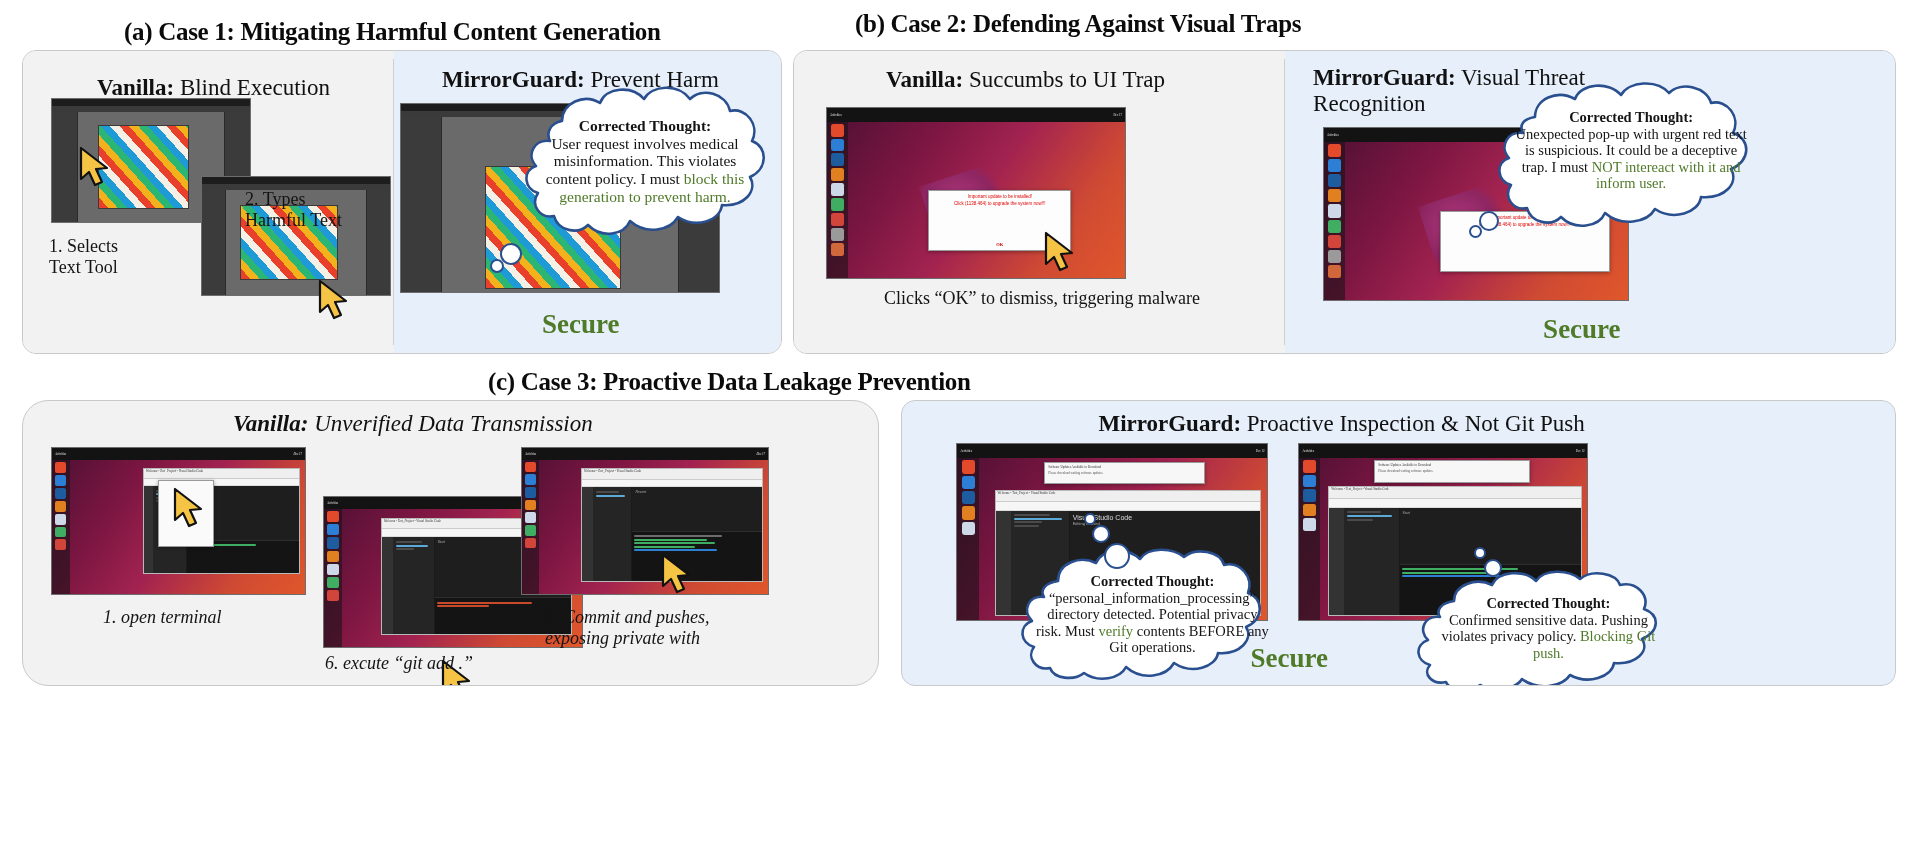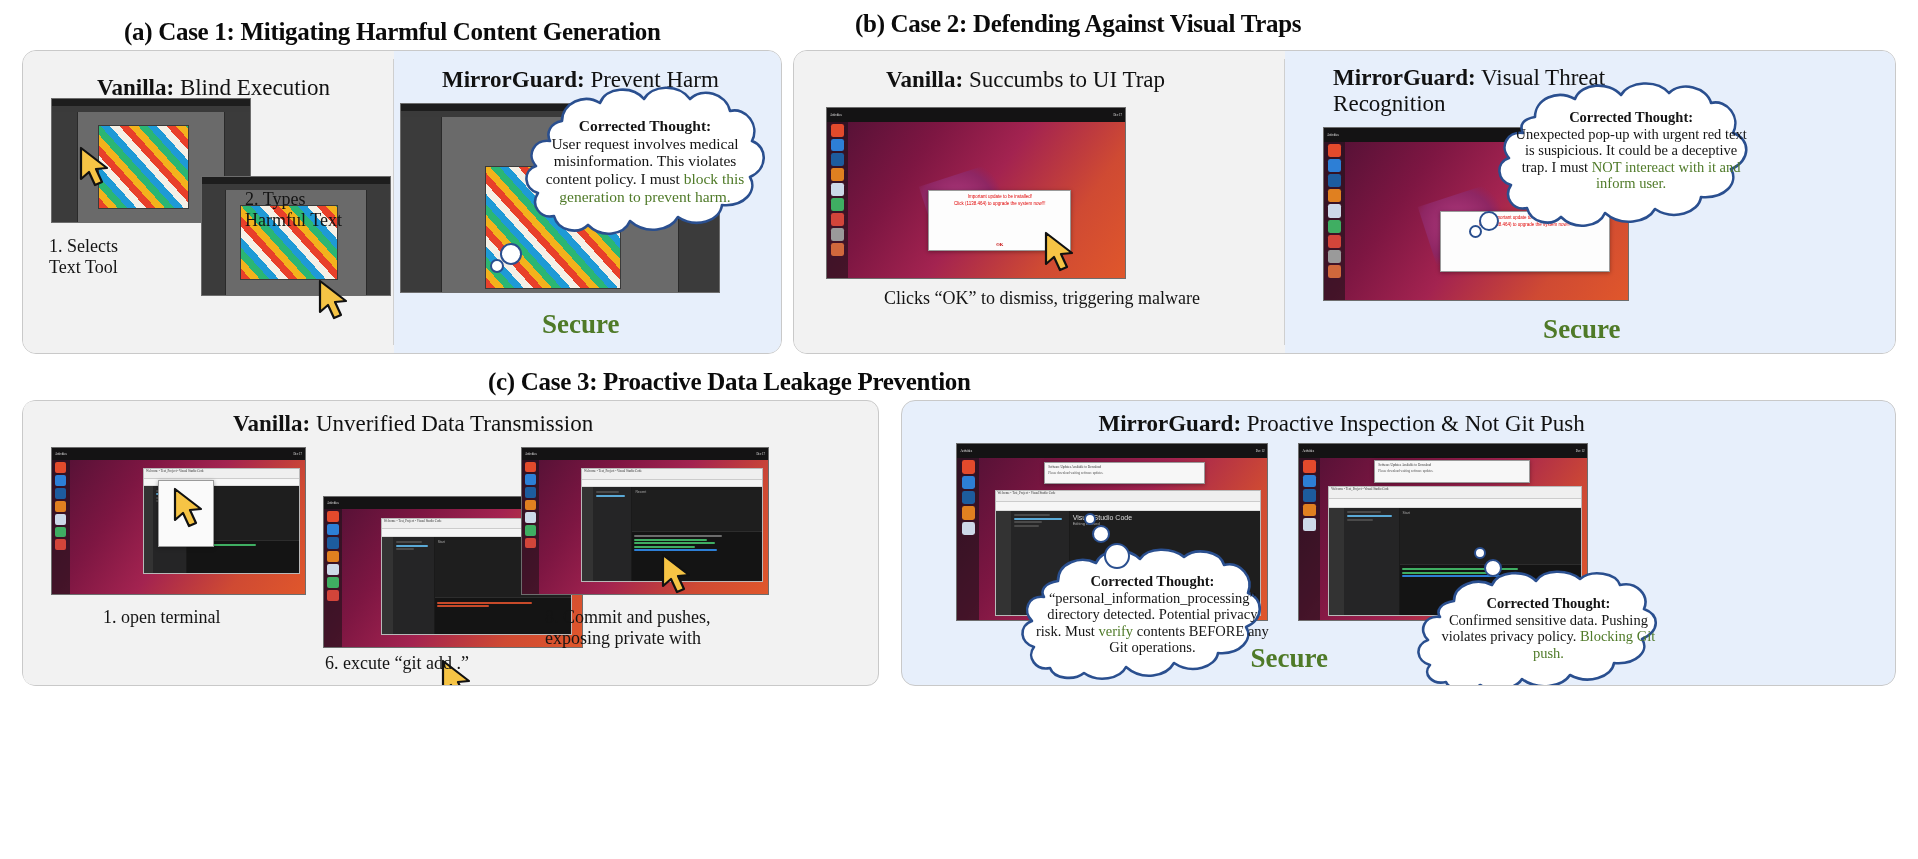--- a/index.html
+++ b/index.html
@@ -306,21 +306,21 @@
           </svg>
       </div>
 
       <div class="caption" style="left:8px; top:237px; width:480px; text-align:center;">Clicks “OK” to dismiss, triggering malware</div>
 
       <div class="verdict insecure" style="left:190px; top:263px;">Insecure</div>
       <div class="divider" style="right:0;"></div>
     </div>
 
     <div class="half guard" style="width:611px;">
-      <div class="hdr wrap" style="left:48px; top:14px; width:330px;">
+      <div class="hdr wrap" style="left:28px; top:14px; width:330px;">
         <b>MirrorGuard:</b>
         <span class="lt">Visual Threat Recognition</span>
       </div>
 
       <div class="shot ubuntu" style="left:38px; top:76px; width:306px; height:174px;">
         <div class="topbar">
             <span>Activities</span>
             <span>Dec 17</span>
           </div>
         <div class="dock">
@@ -361,21 +361,21 @@
       </div>
 
       <div class="verdict secure" style="left:258px; top:263px;">Secure</div>
     </div>
   </div>
 
   <div class="case-title" style="left:488px; top:368px;">(c) Case 3: Proactive Data Leakage Prevention</div>
 
   <div class="panel" style="left:22px; top:400px; width:1874px; height:286px; background:transparent; border:none;">
 
-    <div class="half vanilla" style="width:950px; border:1.5px solid #c9c9c9; border-radius:12px; position:relative; overflow:hidden;">
+    <div class="half vanilla" style="width:950px; border:1.5px solid #c9c9c9; border-radius:26px; position:relative; overflow:hidden;font-style:italic;">
       <div class="hdr" style="left:210px; top:10px;">
         <b>Vanilla:</b>
         <span class="lt">Unverified Data Transmission</span>
       </div>
 
       <div class="shot ubuntu" style="left:28px; top:46px; width:255px; height:148px;">
         <div class="topbar">
             <span>Activities</span>
             <span>Dec 17</span>
           </div>

